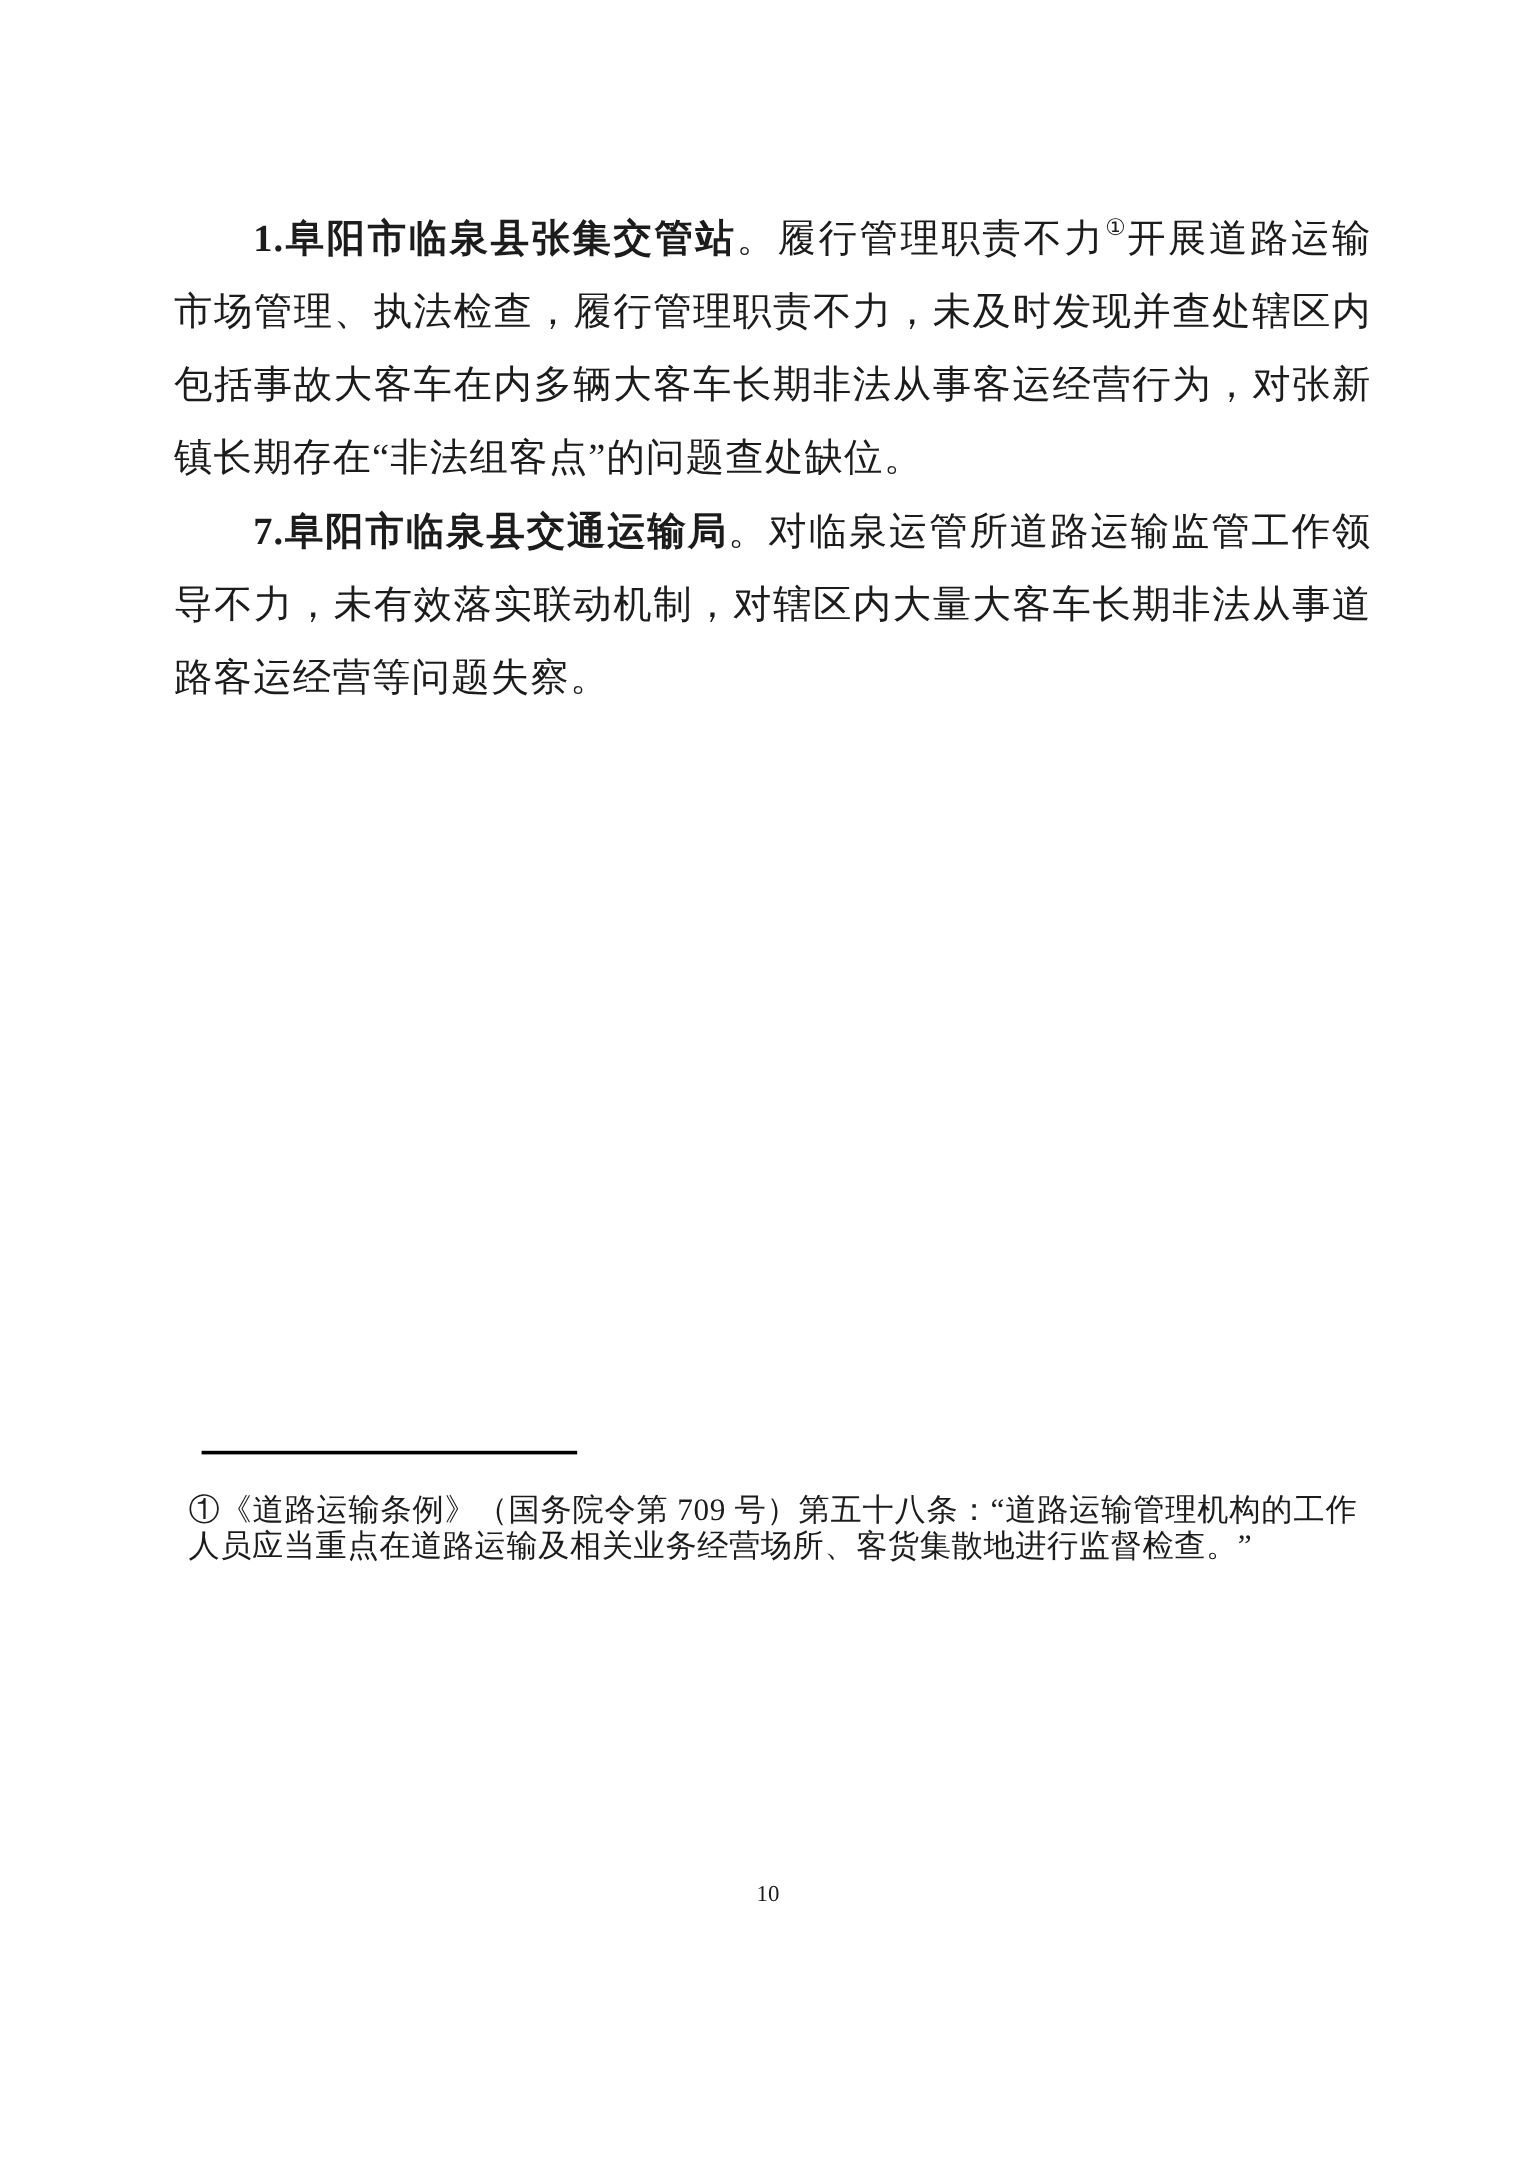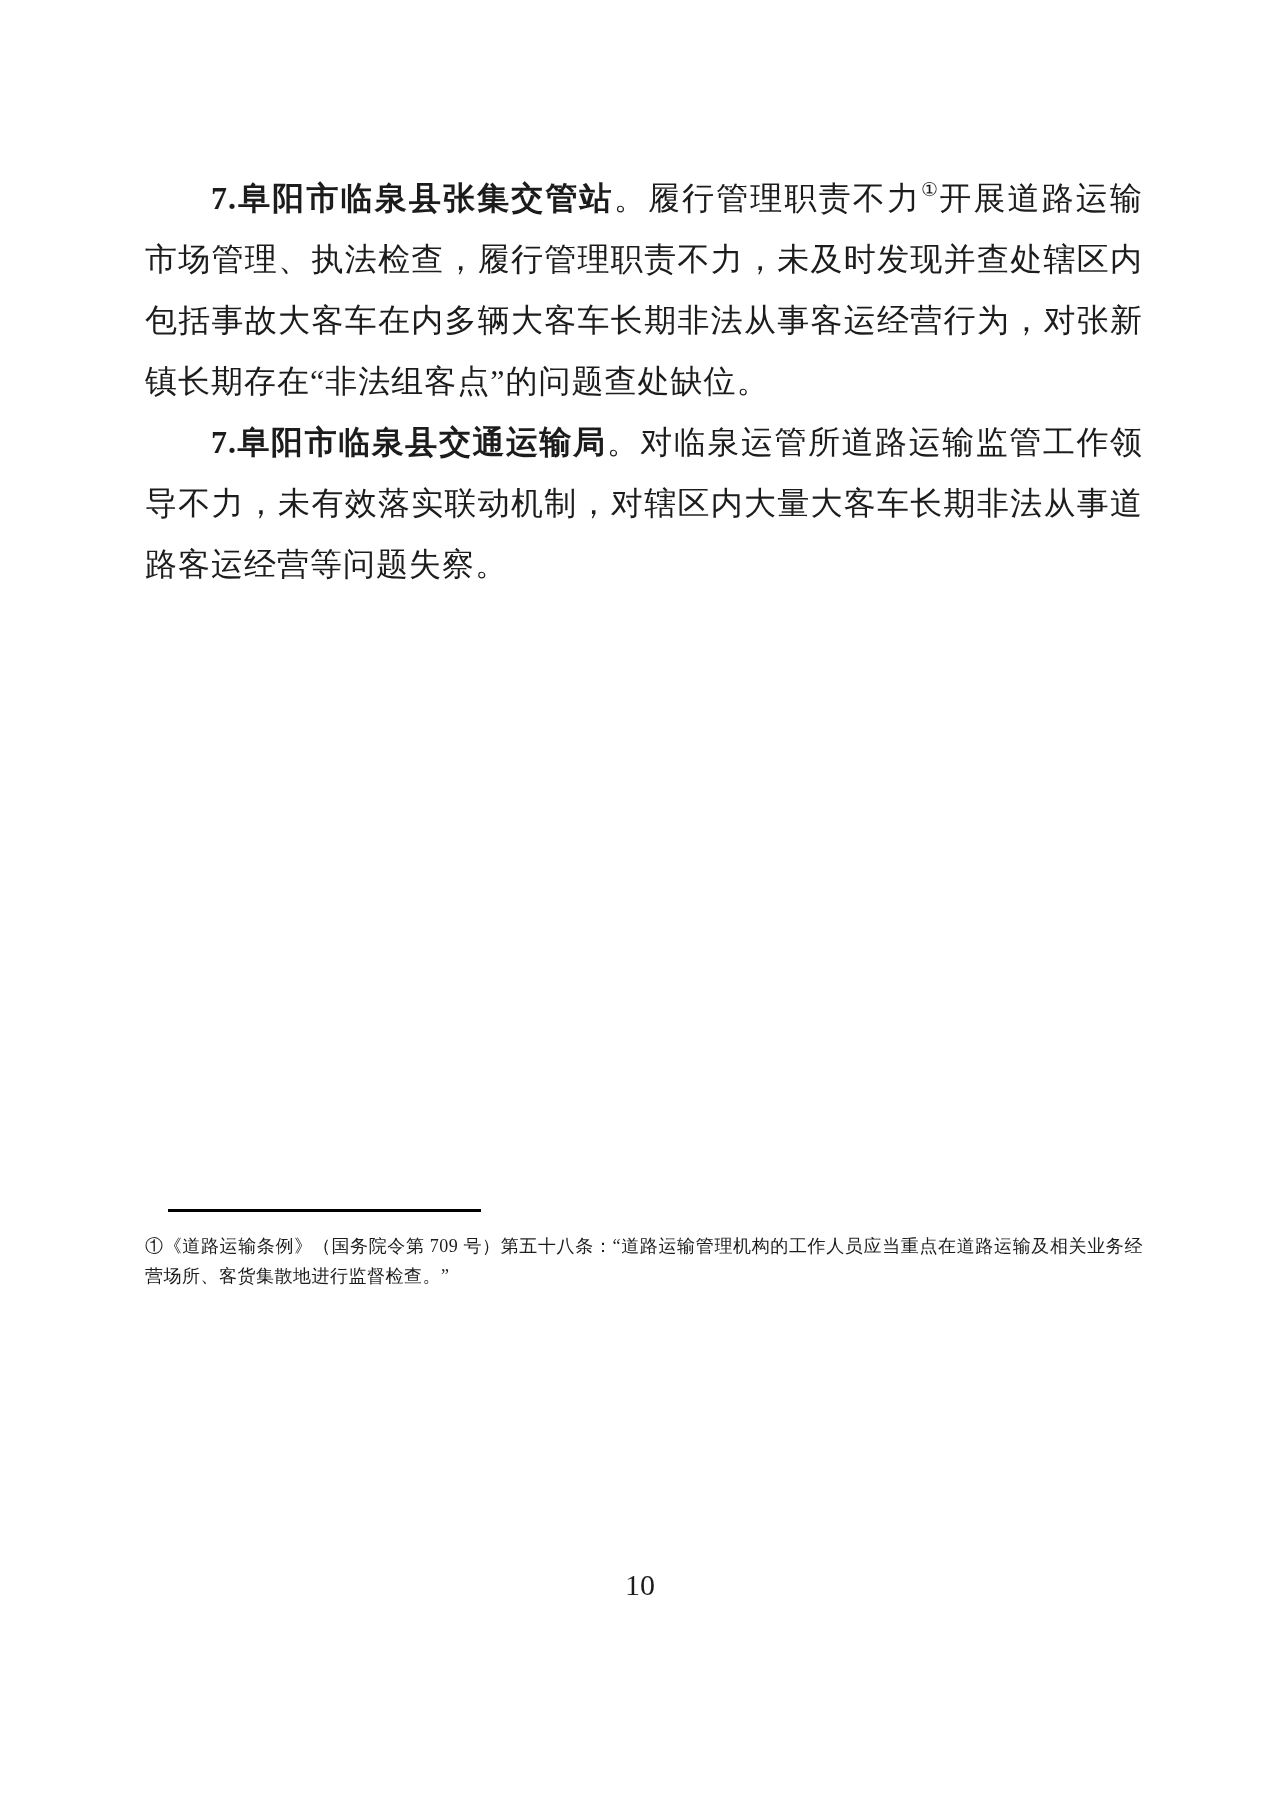--- a/index.html
+++ b/index.html
@@ -50,44 +50,44 @@
     height: 3px;
     background: #000000;
   }
   .footnotes {
     position: absolute;
     top: 1232px;
     left: 145px;
     width: 998px;
   }
   .fn {
-    margin: 0;
-    font-size: 18px;
+    margin: 12px;
+    font-size: 26px;
     line-height: 29.5px;
     letter-spacing: 0.5px;
     text-align: justify;
   }
   .page-number {
     position: absolute;
     top: 1568px;
     left: 0;
     width: 100%;
     text-align: center;
-    font-size: 30px;
+    font-size: 19px;
     letter-spacing: 0;
   }
 </style>
 </head>
 <body>
 
 <div class="page">
 
   <main class="main-text">
 
-    <p class="para"><span class="head">7.阜阳市临泉县张集交管站</span><span>。履行管理职责不力</span><sup class="fnref">①</sup><span>开展道路运输市场管理、执法检查，履行管理职责不力，未及时发现并查处辖区内包括事故大客车在内多辆大客车长期非法从事客运经营行为，对张新镇长期存在“非法组客点”的问题查处缺位。</span></p>
+    <p class="para"><span class="head">1.阜阳市临泉县张集交管站</span><span>。履行管理职责不力</span><sup class="fnref">①</sup><span>开展道路运输市场管理、执法检查，履行管理职责不力，未及时发现并查处辖区内包括事故大客车在内多辆大客车长期非法从事客运经营行为，对张新镇长期存在“非法组客点”的问题查处缺位。</span></p>
 
 
     <p class="para"><span class="head">7.阜阳市临泉县交通运输局</span><span>。对临泉运管所道路运输监管工作领导不力，未有效落实联动机制，对辖区内大量大客车长期非法从事道路客运经营等问题失察。</span></p>
 
 
   </main>
 
   <div class="fn-sep"></div>
 
   <section class="footnotes">

